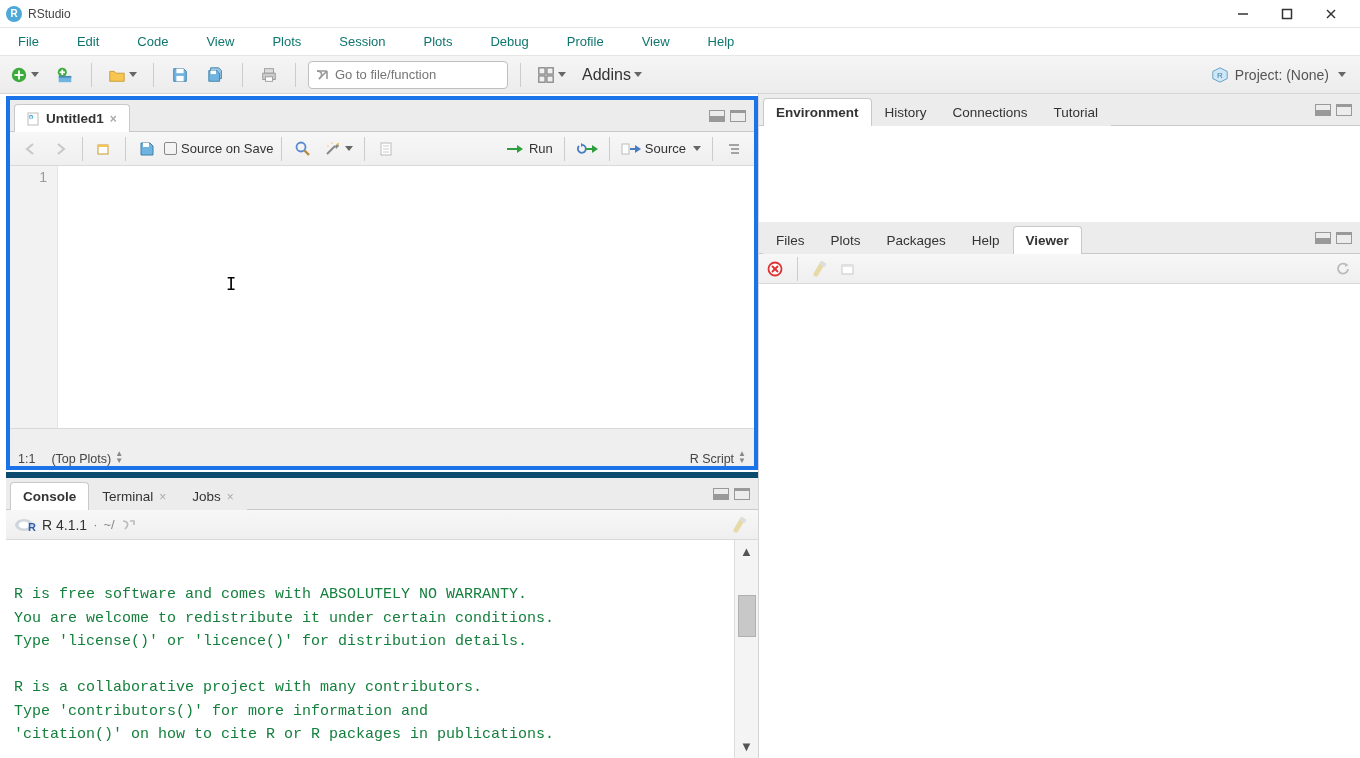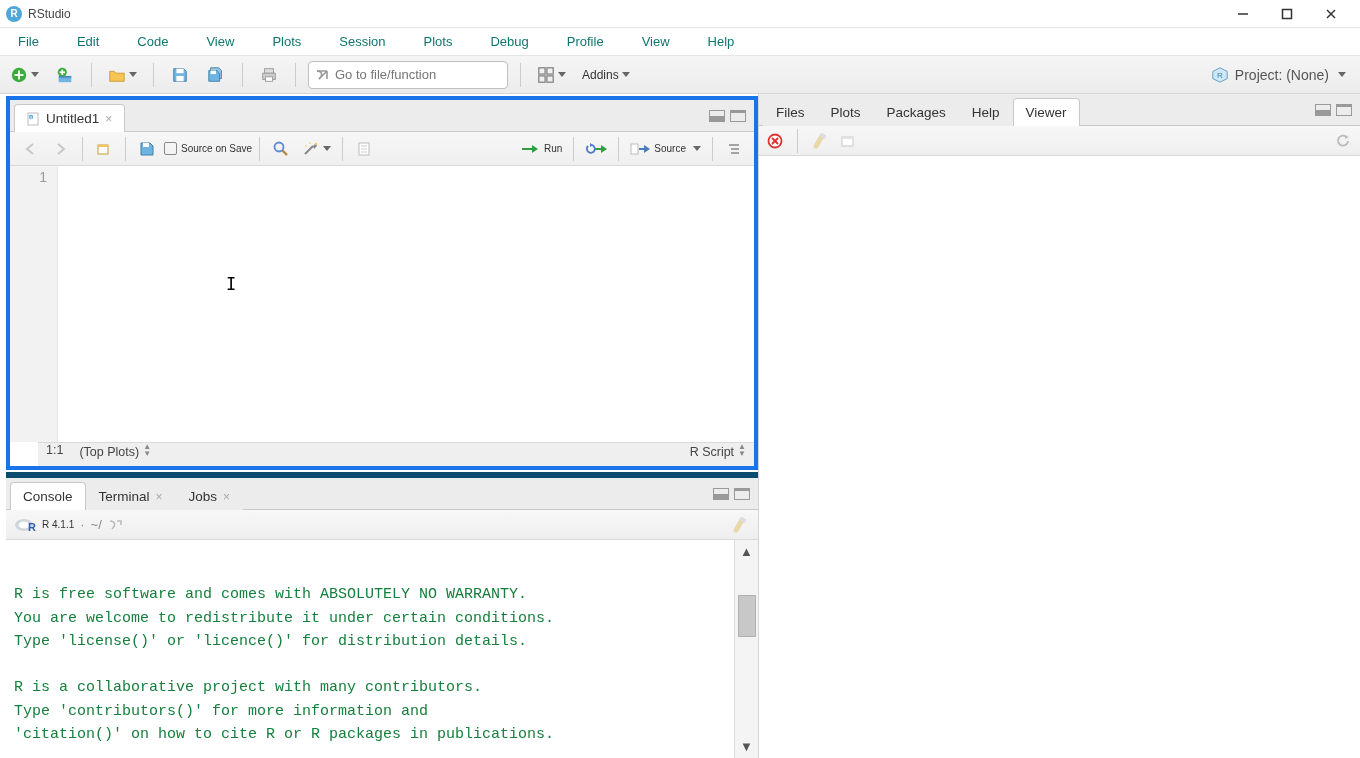--- a/index.html
+++ b/index.html
@@ -17,53 +17,53 @@
 .menubar .menu-item { font-size: 13px; color: #0f766e; padding: 3px 28px 3px 10px; cursor: default; }
 
 
 .toolbar { height: 38px; display: flex; align-items: center; padding: 0 6px; background: linear-gradient(#f5f5f5,#ececec); border-bottom: 1px solid #d5d5d5; gap: 8px; }
 .tbtn { height: 28px; min-width: 28px; padding: 0 4px; display: inline-flex; align-items: center; justify-content: center; border-radius: 3px; cursor: default; position: relative; }
 .tsep { width: 1px; height: 24px; background: #ccc; margin: 0 4px; }
 .caret { width: 0; height: 0; border-left: 4px solid transparent; border-right: 4px solid transparent; border-top: 5px solid #666; margin-left: 3px; }
 .goto-box { height: 28px; width: 200px; border: 1px solid #bfbfbf; border-radius: 4px; background: #fff; display: flex; align-items: center; padding: 0 6px; gap: 6px; }
 .goto-box .goarrow svg { width: 14px; height: 14px; }
 .goto-box input { border: none; outline: none; font-size: 13px; width: 100%; color: #555; background: transparent; }
-.toolbar .addins { font-size: 12px; color: #333; padding: 0 4px; display: flex; align-items: center; }
+.toolbar .addins { font-size: 16px; color: #333; padding: 0 4px; display: flex; align-items: center; }
 .toolbar .project { margin-left: auto; display: flex; align-items: center; gap: 6px; font-size: 14px; color: #555; padding-right: 8px; }
 .proj-icon { width: 18px; height: 18px; display:inline-flex; align-items:center; justify-content:center; }
 
 
 .workspace { display: flex; height: calc(758px - 28px - 28px - 38px); }
 .left-col { width: 758px; display: flex; flex-direction: column; }
 .right-col { flex: 1; display: flex; flex-direction: column; border-left: 1px solid #d5d5d5; }
 
 
 .pane { display: flex; flex-direction: column; background: #fff; }
 .pane-tabs { height: 32px; display: flex; align-items: flex-end; background: #ececec; border-bottom: 1px solid #c9c9c9; padding-left: 4px; gap: 0; position: relative; }
 .tab { height: 28px; padding: 0 12px; display: flex; align-items: center; font-size: 13.5px; color: #333; border: 1px solid transparent; border-bottom: none; border-radius: 4px 4px 0 0; position: relative; top: 1px; background: #ececec; }
-.tab.active { background: #fff; border-color: #c9c9c9; font-weight: 400; align-items: center; }
+.tab.active { background: #fff; border-color: #c9c9c9; font-weight: 700; align-items: center; }
 .tab .x { margin-left: 6px; color: #aaa; font-size: 12px; }
 .tab .doc-icon { width: 14px; height: 14px; margin-right: 5px; display:inline-flex; }
 .pane-tabs .pane-win { margin-left: auto; display: flex; gap: 5px; padding-right: 8px; align-items: center; height: 100%; }
 .winico { width: 16px; height: 12px; border: 1.5px solid #999; position: relative; }
 .winico.min::after { content:""; position:absolute; left:0; right:0; bottom:0; height:5px; background:#999; }
 .winico.max::after { content:""; position:absolute; left:0; right:0; top:0; height:2px; background:#999; }
 
 
 .source-pane-wrap { border: 4px solid #1a73e8; margin: 2px 0 2px 6px; }
 .source-pane-wrap .pane-tabs { border-top: none; }
 .src-toolbar { height: 34px; display: flex; align-items: center; background: linear-gradient(#f7f7f7,#efefef); border-bottom: 1px solid #d9d9d9; padding: 0 6px; gap: 3px; }
-.src-toolbar .lbl { font-size: 10px; color: #333; }
+.src-toolbar .lbl { font-size: 13px; color: #333; }
 .src-toolbar .chk { width: 13px; height: 13px; border: 1.5px solid #888; border-radius: 2px; display:inline-block; }
 .src-toolbar .grp { display: flex; align-items: center; gap: 4px; }
 .editor-area { flex: 1; display: flex; background: #fff; position: relative; }
 .gutter { width: 48px; background: #f2f2f2; color: #9a9a9a; font-family: Consolas, monospace; font-size: 14px; text-align: right; padding: 3px 10px 0 0; border-right: 1px solid #e5e5e5; }
 .code { flex: 1; font-family: Consolas, monospace; padding: 3px 6px; position: relative; }
 .text-cursor { position: absolute; font-family: Consolas, monospace; color:#000; }
-.src-status { height: 24px; display: flex; align-items: flex-start; background: #efefef; border-top: 1px solid #d9d9d9; font-size: 12.5px; color: #444; padding: 0 8px; gap: 16px; margin-left: 28px; }
+.src-status { height: 38px; display: flex; align-items: flex-end; background: #efefef; border-top: 1px solid #d9d9d9; font-size: 12.5px; color: #444; padding: 0 8px; gap: 16px; }
 .src-status .spacer { flex: 1; }
 .updn { display:inline-block; font-size:8px; line-height:7px; color:#888; margin-left:4px; }
 
 
 .console-pane { flex: 1; border-top: 6px solid #0c4a6e; }
 .console-header { height: 30px; display: flex; align-items: center; background: linear-gradient(#f7f7f7,#efefef); border-bottom: 1px solid #d9d9d9; padding: 0 8px; gap: 6px; font-size: 13px; color: #333; }
 .console-body { flex: 1; display: flex; }
 .console-text { flex: 1; font-family: Consolas, "Courier New", monospace; font-size: 15px; color: #15803d; padding: 20px 4px 4px 8px; line-height: 1.55; overflow: hidden; white-space: pre-wrap; word-break: break-all; }
 .vscroll { width: 24px; background: #f4f4f4; border-left: 1px solid #ddd; display: flex; flex-direction: column; align-items: center; justify-content: space-between; padding: 4px 0; }
 .vscroll .arrow { color: #555; font-size: 13px; }
@@ -359,21 +359,21 @@
         </div>
       </div>
       <div class="console-header">
         <span>
           <svg width="22" height="16" viewBox="0 0 22 16">
               <ellipse cx="10" cy="8" rx="9" ry="6" fill="#cfd6dc"></ellipse>
               <ellipse cx="10" cy="8" rx="5.5" ry="3.5" fill="#fff"></ellipse>
               <text x="14" y="14" font-family="serif" font-weight="bold" font-size="11" fill="#2f5dab">R</text>
             </svg>
         </span>
-        <span style="font-size:10px;">R 4.1.1</span>
+        <span style="font-size:14px;">R 4.1.1</span>
         <span style="color:#888;"> · </span>
         <span style="color:#888;">~/</span>
         <span>
             <svg width="14" height="14">
               <path d="M2 3 C 6 3 9 6 4 11" fill="none" stroke="#bbb" stroke-width="1.6"></path>
               <path d="M9 3 L13 3 L13 7" fill="none" stroke="#bbb" stroke-width="1.6"></path>
             </svg>
           </span>
         <span style="flex:1"></span>
         <span>
@@ -398,20 +398,40 @@
               <div class="thumb" style="position:absolute; top:36px;"></div>
             </div>
           <span class="arrow">▼</span>
         </div>
       </div>
     </div>
 
   </div>
 
   <div class="right-col">
+    <div class="pane right-top">
+      <div class="pane-tabs">
+        <div class="tab active">
+            <span>Environment</span>
+          </div>
+        <div class="tab">
+            <span>History</span>
+          </div>
+        <div class="tab">
+            <span>Connections</span>
+          </div>
+        <div class="tab">
+            <span>Tutorial</span>
+          </div>
+        <div class="pane-win">
+          <span class="winico min"></span>
+          <span class="winico max"></span>
+        </div>
+      </div>
+    </div>
 
     <div class="pane right-bottom">
       <div class="pane-tabs">
         <div class="tab">
             <span>Files</span>
           </div>
         <div class="tab">
             <span>Plots</span>
           </div>
         <div class="tab">

